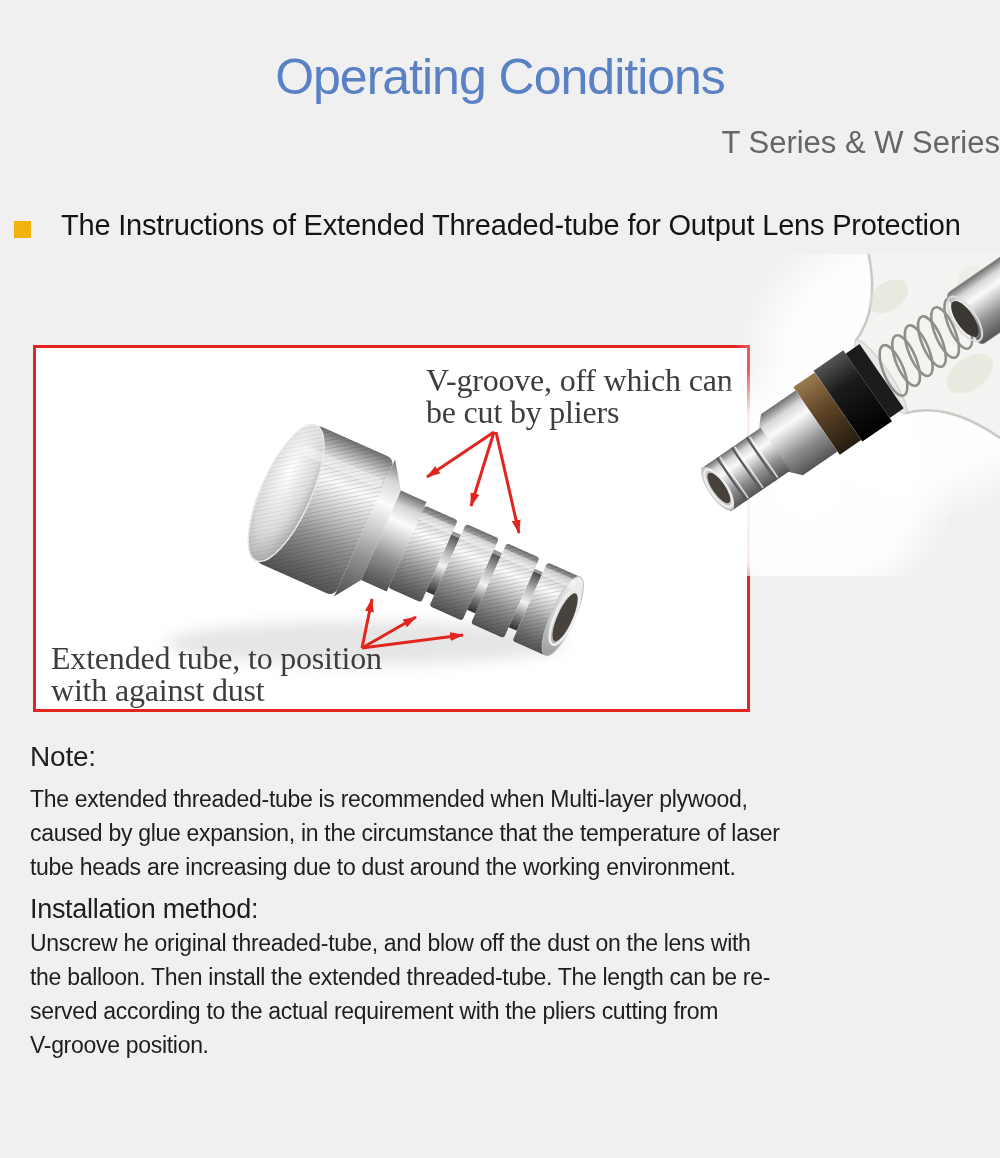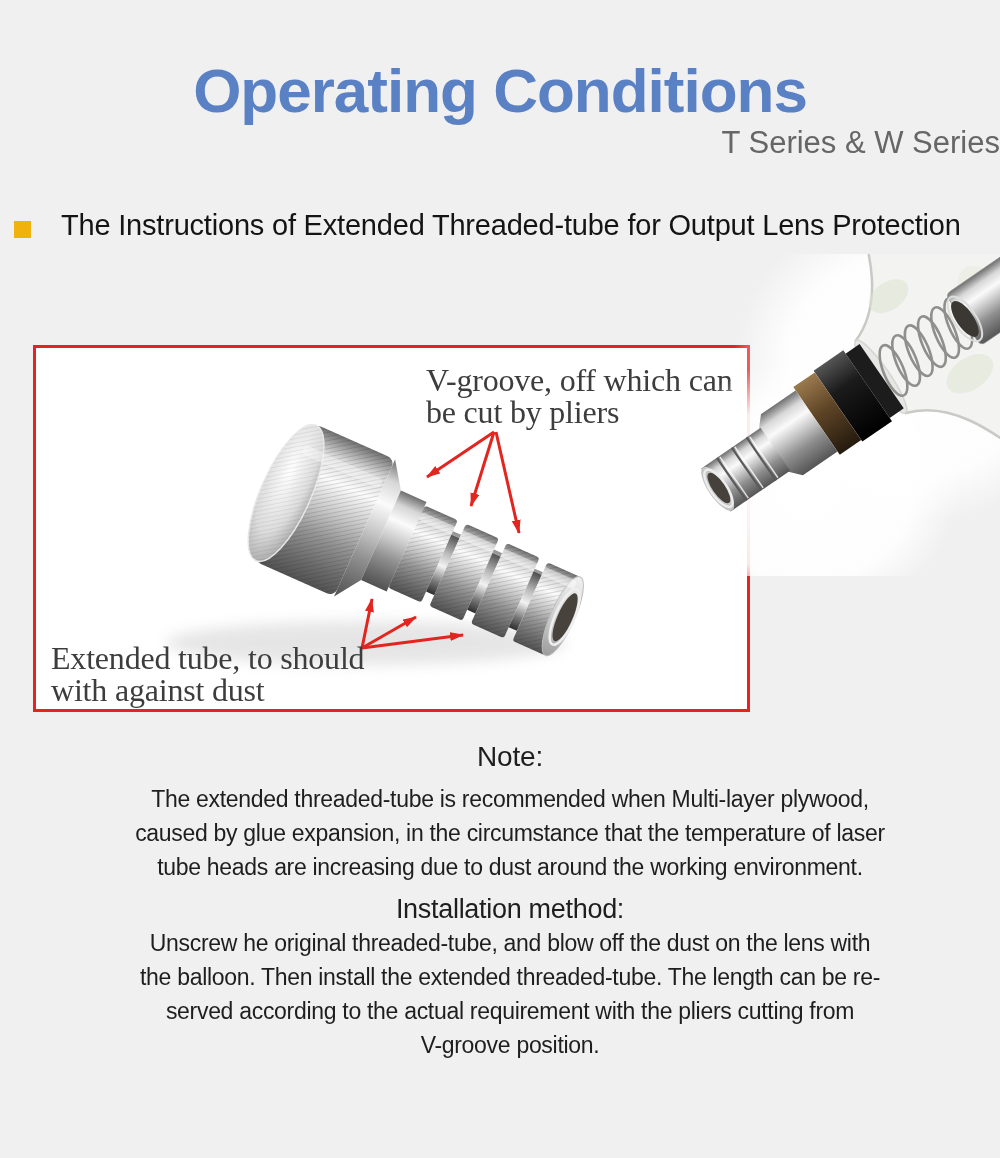--- a/index.html
+++ b/index.html
@@ -8,42 +8,42 @@
     --bullet_yellow:#f2b20d;
     --body_text:#1e1e1e;
     --label_text:#3d3d3d;
     --subtitle_gray:#666666;
     --page_bg:#f0f0f1;
   }
   *{margin:0;padding:0;box-sizing:border-box;}
   body{font-family:"Liberation Sans","DejaVu Sans",sans-serif;background:#e8e8e8;}
   .page{position:relative;width:1000px;height:1158px;background:var(--page_bg);overflow:hidden;}
 
-  .title{position:absolute;top:60px;left:0;width:100%;text-align:center;
-         font-size:62px;font-weight:700;letter-spacing:-1px;color:var(--accent_blue);line-height:1;}
+  .title{position:absolute;top:52px;left:0;width:100%;text-align:center;
+         font-size:50px;font-weight:400;letter-spacing:-1px;color:var(--accent_blue);line-height:1;}
   .subtitle{position:absolute;top:127px;left:0;width:100%;text-align:right;
          font-size:31px;color:var(--subtitle_gray);line-height:1;}
 
   .section-heading{position:absolute;top:0;left:0;width:100%;}
   .bullet-square{position:absolute;left:14px;top:221px;width:17px;height:17px;background:var(--bullet_yellow);}
   .section-heading-text{position:absolute;left:41px;top:209px;font-size:29px;color:#141414;
          white-space:nowrap;letter-spacing:-0.2px;margin-left:20px;}
 
   .diagram-box{position:absolute;left:33px;top:345px;width:717px;height:367px;
          background:#ffffff;border:3px solid var(--accent_red);}
   .diagram-box svg.illus{position:absolute;left:0;top:0;}
 
   .diagram-label{position:absolute;font-size:32px;line-height:32px;color:var(--label_text);
          white-space:nowrap;letter-spacing:-0.2px;font-family:Liberation Serif, serif;}
   .label-vgroove{left:390px;top:16px;}
   .label-extended{left:15px;top:294px;}
 
   .photo-svg{position:absolute;left:683px;top:254px;}
 
-  .note{position:absolute;left:30px;top:740px;width:960px;color:var(--body_text);text-align:center;}
+  .note{position:absolute;left:30px;top:740px;width:960px;color:var(--body_text);}
   .note-heading{font-size:28px;line-height:34px;margin-bottom:8px;letter-spacing:-0.2px;}
   .body-line{font-size:23px;line-height:34px;white-space:nowrap;letter-spacing:-0.3px;}
   .method-heading{font-size:27px;line-height:34px;margin-top:8px;letter-spacing:-0.3px;}
 </style>
 </head>
 <body>
 
 <div class="page">
 
   <h1 class="title">Operating Conditions</h1>
@@ -139,21 +139,21 @@
         <line x1="326" y1="300" x2="380" y2="269" marker-end="url(#ah)"></line>
         <line x1="326" y1="300" x2="427" y2="287" marker-end="url(#ah)"></line>
       </g>
     </svg>
 
     <div class="diagram-label label-vgroove">
       <div>V-groove, off which can</div>
       <div>be cut by pliers</div>
     </div>
     <div class="diagram-label label-extended">
-      <div>Extended tube, to should</div>
+      <div>Extended tube, to position</div>
       <div>with against dust</div>
     </div>
   </div>
 
   <svg class="photo-svg" width="317" height="322" viewBox="0 0 317 322">
     <defs>
       <radialGradient id="glow1" cx="0.5" cy="0.5" r="0.5">
         <stop offset="0" stop-color="#ffffff"></stop>
         <stop offset="0.7" stop-color="#ffffff" stop-opacity="0.9"></stop>
         <stop offset="1" stop-color="#ffffff" stop-opacity="0"></stop>

